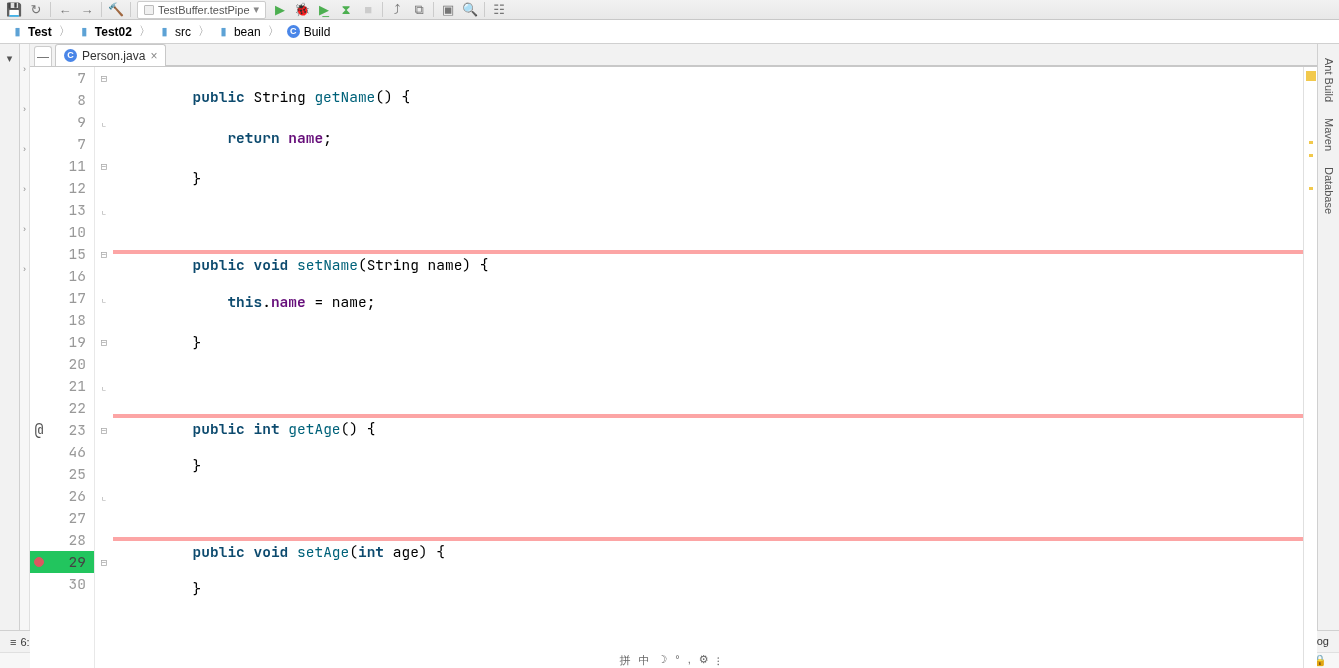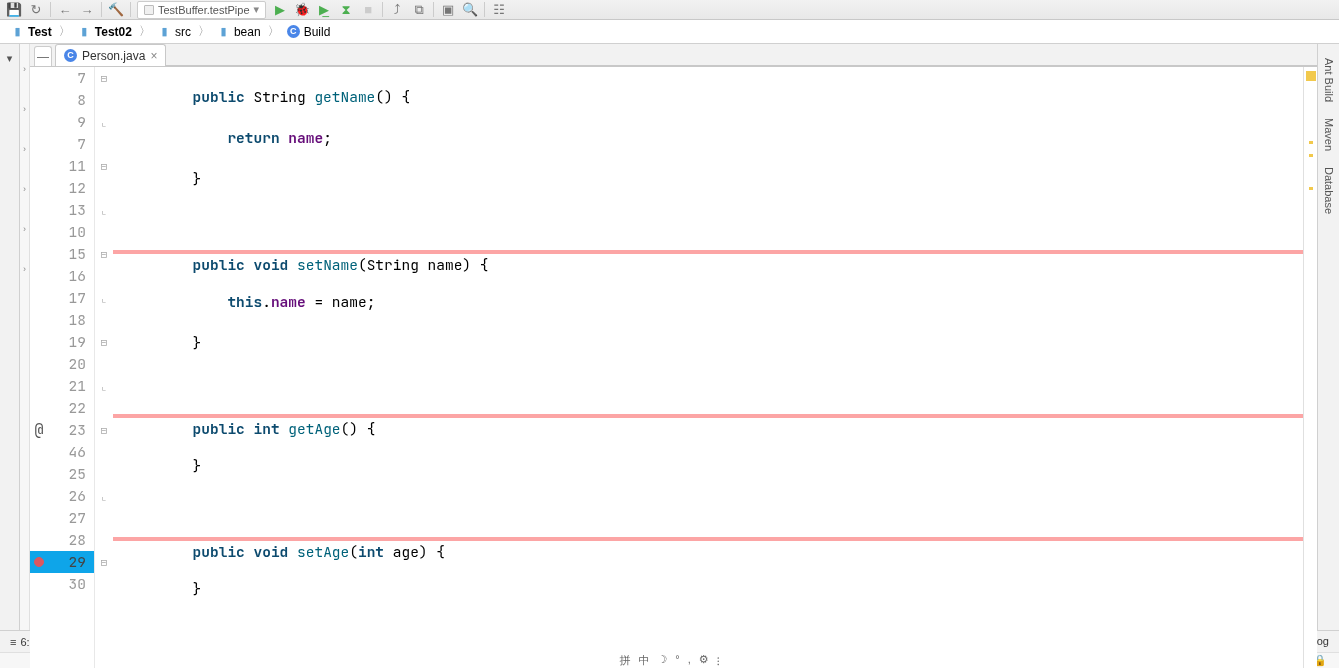--- a/index.html
+++ b/index.html
@@ -107,21 +107,21 @@
   height:22px; background:#f2f2f2; border-top:1px solid #d0d0d0; display:flex; align-items:center; justify-content:space-between; padding:0 10px; font-size:11px; color:#333;
 }
 .bb-left { display:flex; align-items:center; gap:14px;}
 .bb-left .bbi { display:flex; align-items:center; gap:4px; cursor:pointer;}
 .status-bar {
   height:16px; background:#f7f7f7; border-top:1px solid #e0e0e0; display:flex; align-items:center; justify-content:flex-end; padding:0 8px; font-size:11px; color:#444; gap:12px;
 }
 .status-bar .mid { position:absolute; left:50%; transform:translateX(-50%); display:flex; gap:8px; color:#666; cursor:pointer;}
 .sb-chip { padding:0 4px;}
 .red-box { border:1px solid #db5860; padding:0 4px;}
-.gut-bg29 { background:#0ea5e9;}
+.gut-bg29 { background:#22c55e;}
 </style>
 </head>
 <body>
 
 <div class="toolbar">
   <span class="tb-icon">💾</span>
   <span class="tb-icon">↻</span>
   <span class="tb-sep"></span>
   <span class="tb-icon">←</span>
   <span class="tb-icon">→</span>

